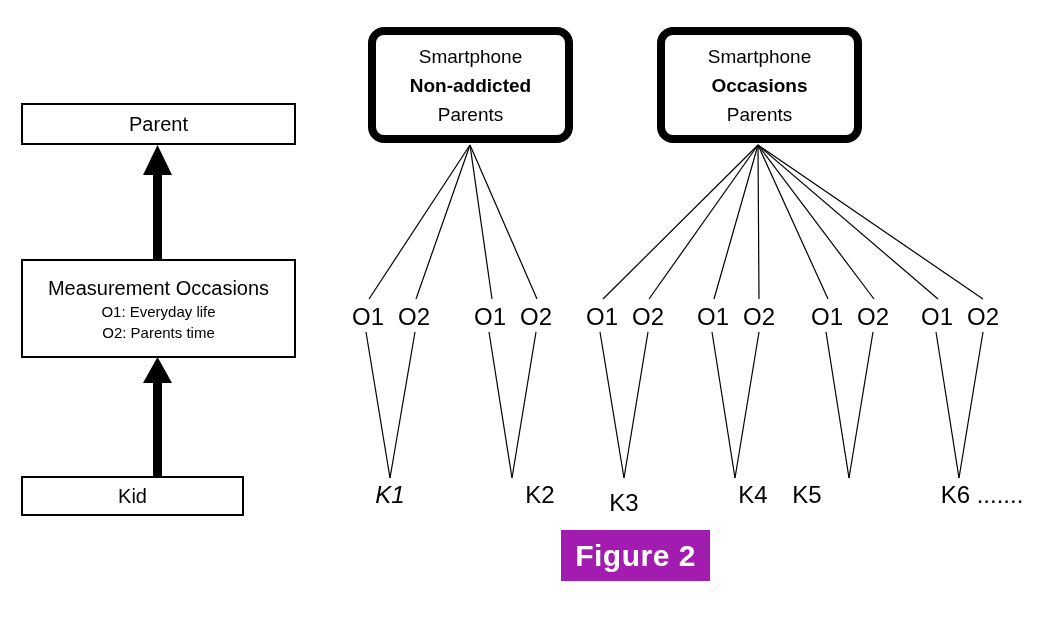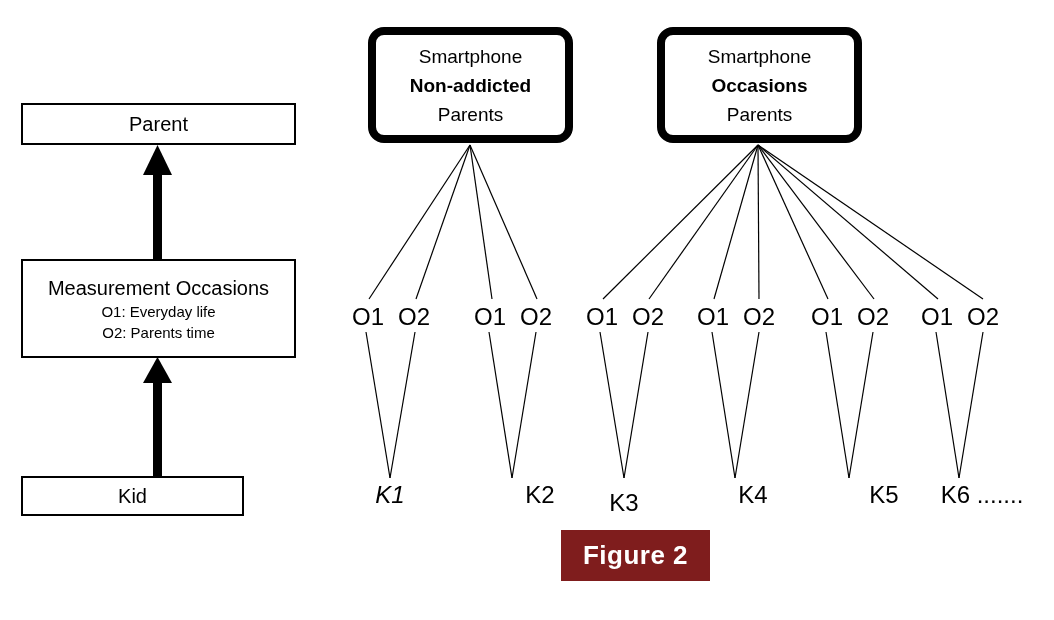--- a/index.html
+++ b/index.html
@@ -75,26 +75,26 @@
     font-size: 24px;
     line-height: 19px;
     white-space: nowrap;
     transform: translate(-50%, -50%);
     text-align: center;
   }
 
   
   .figure-badge {
     position: absolute;
-    background: #7f1d1d;
+    background: #a21caf;
     color: #ffffff;
     display: flex;
     align-items: center;
     justify-content: center;
-    font-size: 26px;
+    font-size: 30px;
     font-weight: bold;
     letter-spacing: 0.5px;
   }
 </style>
 </head>
 <body>
 
 <div id="canvas">
 
   <svg class="edges" viewBox="0 0 1054 620">
@@ -182,20 +182,20 @@
   <div class="node-label" style="left:759px; top:316px;">O2</div>
   <div class="node-label" style="left:827px; top:316px;">O1</div>
   <div class="node-label" style="left:873px; top:316px;">O2</div>
   <div class="node-label" style="left:937px; top:316px;">O1</div>
   <div class="node-label" style="left:983px; top:316px;">O2</div>
 
   <div class="node-label" style="left:390px; top:494px;font-style:italic;">K1</div>
   <div class="node-label" style="left:540px; top:494px;">K2</div>
   <div class="node-label" style="left:624px; top:502px;">K3</div>
   <div class="node-label" style="left:735px; top:494px;margin-left:18px;">K4</div>
-  <div class="node-label" style="left:884px; top:494px;">K5</div>
+  <div class="node-label" style="left:807px; top:494px;">K5</div>
   <div class="node-label" style="left:982px; top:494px;">K6 .......</div>
 
   <div class="figure-badge" style="left:561px; top:530px; width:149px; height:51px;">
     <span>Figure 2</span>
   </div>
 
 </div>
 
 </body></html>

